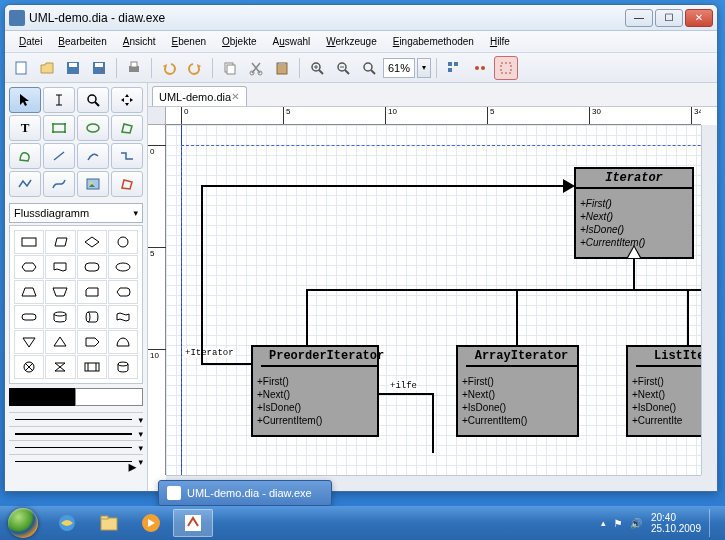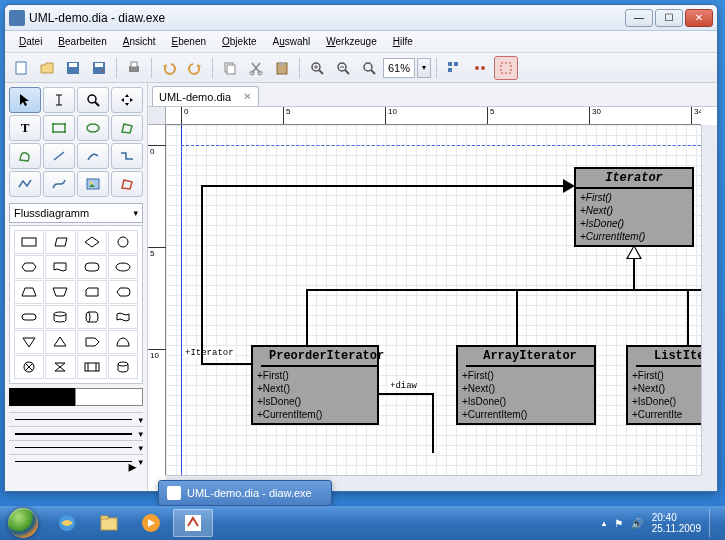--- a/index.html
+++ b/index.html
@@ -27,36 +27,36 @@
 .shape-selector { margin: 2px 4px; }
 .shape-dd { width: 100%; height: 20px; border: 1px solid #aab6c8; background: #fff; font-size: 11px; padding: 0 4px; display:flex;align-items:center;justify-content:space-between; }
 .shape-grid { display: grid; grid-template-columns: repeat(4, 1fr); gap: 1px; padding: 4px; background:#fff; border:1px solid #c0c8d4; margin:0 4px; }
 .shape-cell { height: 24px; border: 1px solid #d8dde6; display: flex; align-items: center; justify-content: center; font-size: 16px; cursor: pointer; background:#fff; }
 .swatch-row { display:flex; margin:4px; gap:0; }
 .swatch { flex:1; height:18px; }
 .line-styles { margin:2px 4px; }
 .line-row { height:14px; display:flex; align-items:center; border-top:1px solid #ccc; }
 .canvas-area { flex:1; display:flex; flex-direction:column; position:relative; }
 .doc-tabs { height:24px; background:#f0f2f6; display:flex; align-items:flex-end; padding:0 4px; border-bottom:1px solid #c0c8d4; }
-.doc-tab { height:20px; background:#fff; border:1px solid #b0b8c8; border-bottom:none; border-radius:3px 3px 0 0; padding:0 6px; font-size:11px; display:flex; align-items:center; gap:12px; }
+.doc-tab { height:20px; background:#fff; border:1px solid #b0b8c8; border-bottom:none; border-radius:3px 3px 0 0; padding:0 6px; font-size:11px; display:flex; align-items:center; gap:0; }
 .close-x { font-size:10px; color:#888; cursor:pointer; }
 .ruler-corner { position:absolute; left:0; top:24px; width:18px; height:18px; background:#e8ecf2; border-right:1px solid #aaa; border-bottom:1px solid #aaa; z-index:5; }
 .ruler-h { position:absolute; left:18px; right:16px; top:24px; height:18px; background:#fff; border-bottom:1px solid #888; font-size:8px; overflow:hidden; z-index:4;}
 .ruler-h .tick { position:absolute; top:0; height:18px; border-left:1px solid #333; padding-left:2px; }
 .ruler-v { position:absolute; left:0; top:42px; bottom:16px; width:18px; background:#fff; border-right:1px solid #888; font-size:8px; z-index:4;}
 .ruler-v .tick { position:absolute; left:0; width:18px; border-top:1px solid #333; padding-top:1px; padding-left:2px; }
 .canvas { position:absolute; left:18px; top:42px; right:16px; bottom:16px; background:#fff; overflow:hidden; }
 .grid-bg { position:absolute; inset:0; background-image: linear-gradient(#e4e8f0 1px, transparent 1px), linear-gradient(90deg, #e4e8f0 1px, transparent 1px); background-size: 10px 10px; }
 .guide-v { position:absolute; top:0; bottom:0; left:15px; width:1px; background:#2040d0; }
 .page-border { position:absolute; left:15px; top:20px; right:-100px; bottom:-100px; border:1px dashed #4060e0; }
 .uml-box { position:absolute; background:#a3a3a3; border:2px solid #000; font-family: "Courier New", monospace; font-size:10px; }
 .uml-title { text-align:center; font-weight:normal; padding:2px 8px; font-size:12px; font-family:"Courier New",monospace; border-bottom:2px solid #000;}
 .uml-title.iterator { font-style:italic; font-weight:bold; }
 .uml-title.sub { font-weight:bold;margin-left:8px; }
-.uml-body { padding:2px 4px; line-height:1.3; }
+.uml-body { padding:8px 4px; line-height:1.3; }
 .uml-line { position:absolute; background:#000; }
 .hollow-tri { position:absolute; width:0;height:0; border-left:8px solid transparent; border-right:8px solid transparent; border-bottom:14px solid #000; }
 .hollow-tri::after { content:""; position:absolute; left:-6px; top:2px; width:0;height:0; border-left:6px solid transparent; border-right:6px solid transparent; border-bottom:11px solid #fff;}
 .assoc-label { position:absolute; font-size:9px; font-family:"Courier New",monospace; background:#fff; padding:0 1px; }
 .scroll-v { position:absolute; right:0; top:42px; bottom:16px; width:16px; background:#e8ecf2; border-left:1px solid #c0c8d4; }
 .scroll-h { position:absolute; left:18px; bottom:0; right:16px; height:16px; background:#e8ecf2; border-top:1px solid #c0c8d4; }
 .scroll-corner { position:absolute; right:0; bottom:0; width:16px; height:16px; background:#e8ecf2; }
 .task-preview { position:absolute; left:158px; bottom:34px; width:174px; height:26px; background: linear-gradient(to bottom,#6a9edc,#4a7fc4); border:1px solid #2a5a9a; border-radius:3px; color:#fff; font-size:11px; display:flex; align-items:center; padding:0 8px; gap:6px; box-shadow:0 2px 6px rgba(0,0,0,0.3);}
 .taskbar { position:absolute; left:0; right:0; bottom:0; height:34px; background: linear-gradient(to bottom, #5898de, #2f70b8 50%, #2a66ac); display:flex; align-items:center; }
 .start-btn { width:46px; height:34px; display:flex; align-items:center; justify-content:center; }
@@ -82,20 +82,21 @@
   </div>
 
   <div class="menubar">
     <div class="menu-item"><u>D</u>atei</div>
     <div class="menu-item"><u>B</u>earbeiten</div>
     <div class="menu-item"><u>A</u>nsicht</div>
     <div class="menu-item"><u>E</u>benen</div>
     <div class="menu-item"><u>O</u>bjekte</div>
     <div class="menu-item">A<u>u</u>swahl</div>
     <div class="menu-item"><u>W</u>erkzeuge</div>
+    <div class="menu-item"><u>E</u>ingabemethoden</div>
     <div class="menu-item"><u>H</u>ilfe</div>
   </div>
 
   <div class="toolbar">
     <div class="tb-btn">
         <svg width="16" height="16">
           <rect x="3" y="2" width="10" height="12" fill="#fff" stroke="#4a7ab0"></rect>
         </svg>
       </div>
     <div class="tb-btn">
@@ -518,23 +519,23 @@
           <div class="uml-body">
             <div>+First()</div>
             <div>+Next()</div>
             <div>+IsDone()</div>
             <div>+CurrentItem()</div>
           </div>
         </div>
 
         <div class="uml-line" style="left:213px; top:268px; width:55px; height:2px"></div>
         <div class="uml-line" style="left:266px; top:268px; width:2px; height:60px"></div>
-        <div class="assoc-label" style="left:223px; top:256px">+diaw</div>
-
-        <div class="uml-box" style="left:290px; top:220px; width:140px">
+        <div class="assoc-label" style="left:223px; top:256px">+ilfe</div>
+
+        <div class="uml-box" style="left:290px; top:220px; width:123px">
           <div class="uml-title sub">ArrayIterator</div>
           <div class="uml-body">
             <div>+First()</div>
             <div>+Next()</div>
             <div>+IsDone()</div>
             <div>+CurrentItem()</div>
           </div>
         </div>
 
         <div class="uml-box" style="left:460px; top:220px; width:120px">
@@ -587,17 +588,17 @@
         <rect x="3" y="3" width="16" height="16" fill="#fff"></rect>
         <path d="M6 14 L11 6 L16 14" fill="none" stroke="#c04a30" stroke-width="2"></path>
       </svg>
     </div>
   <div class="tray">
     <span style="font-size:9px">▴</span>
     <span>⚑</span>
     <span>🔊</span>
     <div class="tray-time">
       <div>20:40</div>
-      <div>25.11.2009</div>
+      <div>25.10.2009</div>
     </div>
     <div style="width:8px;height:28px;border-left:1px solid rgba(255,255,255,0.4)"></div>
   </div>
 </div>
 
 </body></html>

